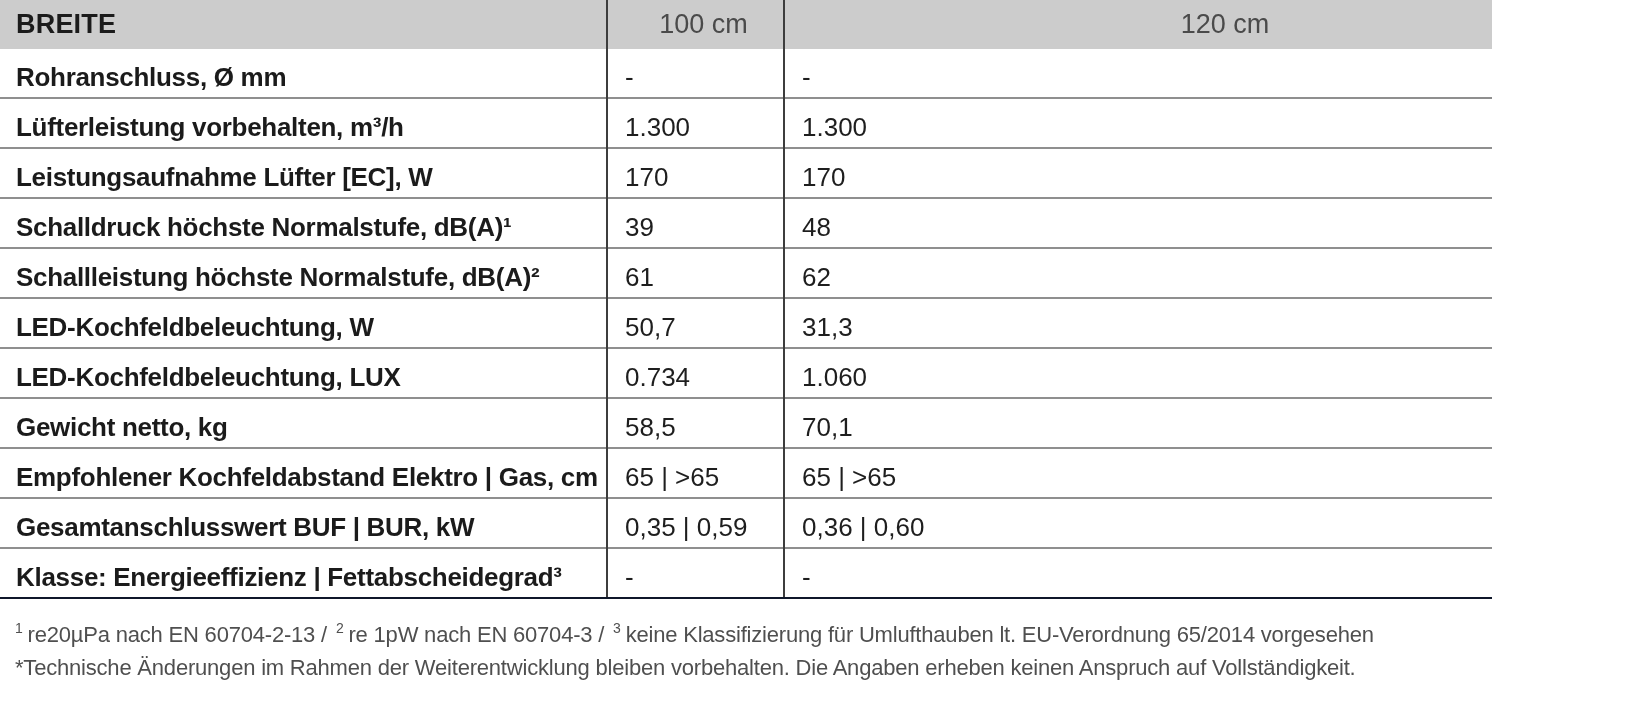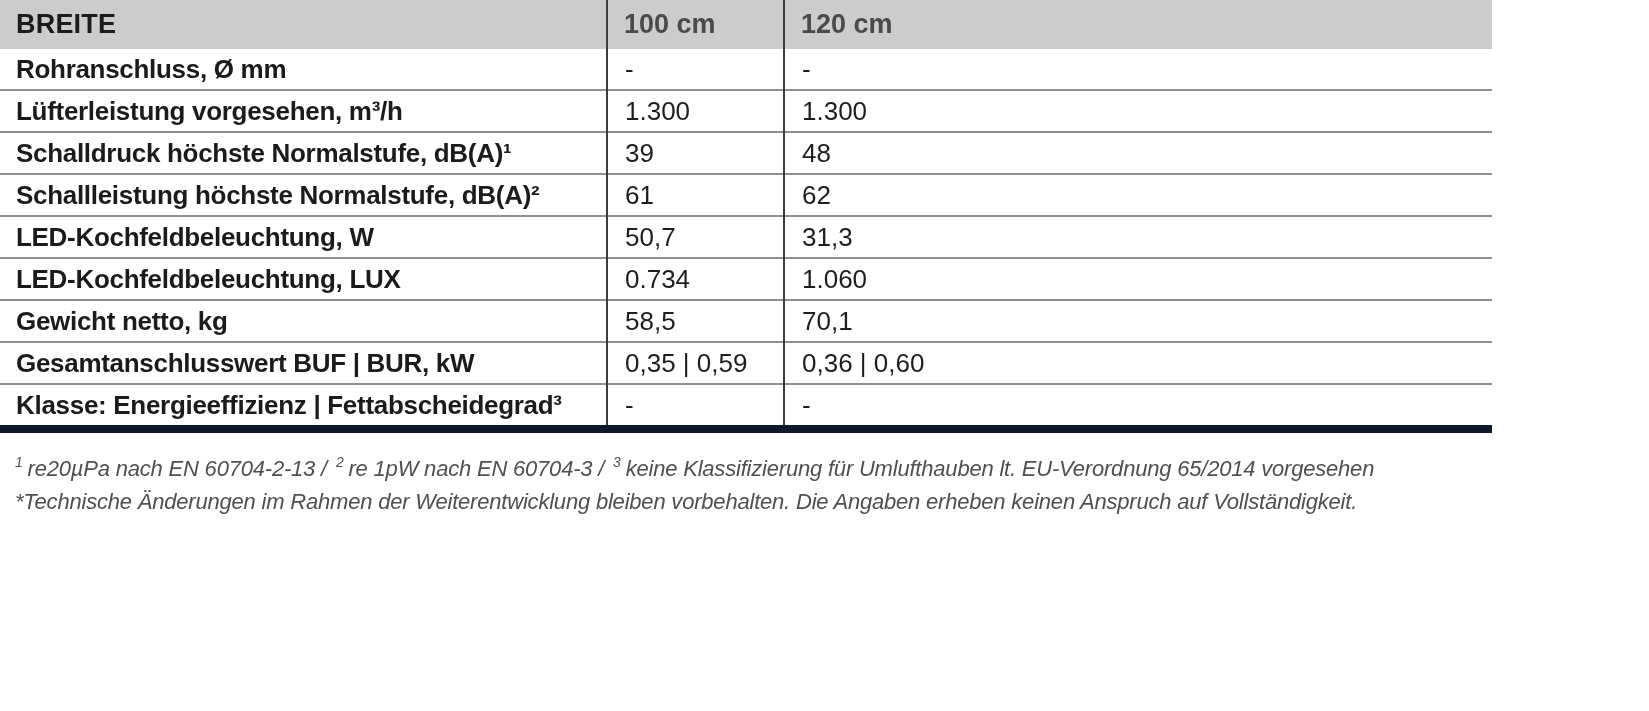--- a/index.html
+++ b/index.html
@@ -31,55 +31,55 @@
     vertical-align: middle;
     font-size: 27px;
     padding: 0 0 0 16px;
   }
   th.h-label {
     font-weight: bold;
     color: #1b1b1b;
     letter-spacing: 0.2px;
   }
   th.h-size {
-    font-weight: 700;
+    font-weight: 400;
     color: #4a4a4a;
     border-left: 2px solid #3d3d3d;
+    text-align: center;
   }
 
   tbody td {
     height: 40px;
     vertical-align: middle;
     font-size: 26px;
     border-top: 2px solid #8f8f8f;
-    padding: 0 0 0 16px;
+    padding: 8px 0 0 16px;
     white-space: nowrap;
     overflow: hidden;
   }
   tbody tr:first-child td { border-top: none; }
-  tbody tr:last-child td { border-bottom: 8px solid #0f172a; }
+  tbody tr:last-child td { border-bottom: 2px solid #0f172a; }
   td.lbl {
     font-weight: bold;
     color: #1b1b1b;
     letter-spacing: -0.3px;
   }
   td.val {
     font-weight: normal;
     color: #1e1e1e;
     border-left: 2px solid #3d3d3d;
     padding-left: 17px;
   }
 
   .footnotes {
     margin: 19px 12px 0 15px;
     font-size: 22px;
     color: #4f4f4f;
     line-height: 33px;
     letter-spacing: -0.2px;
-    font-style: italic;
   }
   .footnotes sup {
     font-size: 14px;
     line-height: 0;
     position: relative;
     top: -1px;
     padding-right: 5px;
   }
   .footnotes sup.mid { padding-left: 3px; }
 </style>
@@ -101,23 +101,28 @@
         <th class="h-size">120 cm</th>
       </tr>
     </thead>
     <tbody>
       <tr>
         <td class="lbl">Rohranschluss, Ø mm</td>
         <td class="val">-</td>
         <td class="val">-</td>
       </tr>
       <tr>
-        <td class="lbl">Lüfterleistung vorgesehen, m³/h</td>
+        <td class="lbl">Lüfterleistung vorbehalten, m³/h</td>
         <td class="val">1.300</td>
         <td class="val">1.300</td>
+      </tr>
+      <tr>
+        <td class="lbl">Leistungsaufnahme Lüfter [EC], W</td>
+        <td class="val">170</td>
+        <td class="val">170</td>
       </tr>
       <tr>
         <td class="lbl">Schalldruck höchste Normalstufe, dB(A)¹</td>
         <td class="val">39</td>
         <td class="val">48</td>
       </tr>
       <tr>
         <td class="lbl">Schallleistung höchste Normalstufe, dB(A)²</td>
         <td class="val">61</td>
         <td class="val">62</td>
@@ -131,20 +136,25 @@
         <td class="lbl">LED-Kochfeldbeleuchtung, LUX</td>
         <td class="val">0.734</td>
         <td class="val">1.060</td>
       </tr>
       <tr>
         <td class="lbl">Gewicht netto, kg</td>
         <td class="val">58,5</td>
         <td class="val">70,1</td>
       </tr>
       <tr>
+        <td class="lbl">Empfohlener Kochfeldabstand Elektro | Gas, cm</td>
+        <td class="val">65 | &gt;65</td>
+        <td class="val">65 | &gt;65</td>
+      </tr>
+      <tr>
         <td class="lbl">Gesamtanschlusswert BUF | BUR, kW</td>
         <td class="val">0,35 | 0,59</td>
         <td class="val">0,36 | 0,60</td>
       </tr>
       <tr>
         <td class="lbl">Klasse: Energieeffizienz | Fettabscheidegrad³</td>
         <td class="val">-</td>
         <td class="val">-</td>
       </tr>
     </tbody>

